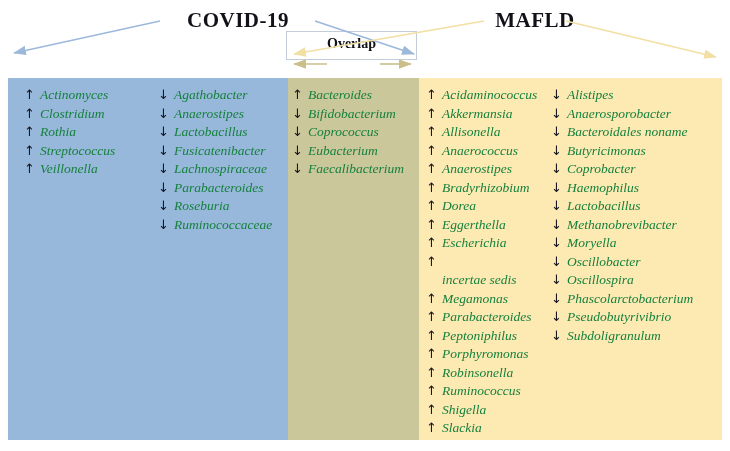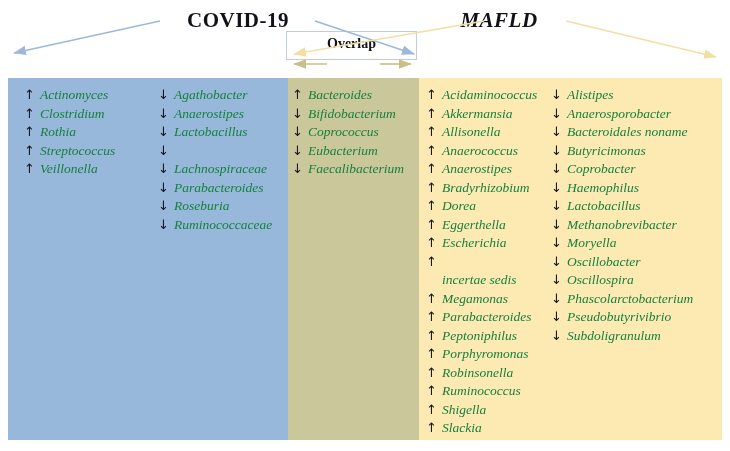--- a/index.html
+++ b/index.html
@@ -10,21 +10,21 @@
     font-family:"Liberation Serif","DejaVu Serif",serif;
     color:var(--text,#1a1a26);
     overflow:hidden;
   }
   .title{
     position:absolute;top:8px;
     font-weight:bold;font-size:21px;letter-spacing:.5px;
     color:#111118;white-space:nowrap;
   }
   .title-covid{left:163px;width:150px;text-align:center;}
-  .title-mafld{left:429px;width:140px;text-align:center;font-style:italic;}
+  .title-mafld{left:465px;width:140px;text-align:center;}
   .connector-svg{position:absolute;left:0;top:0;pointer-events:none;}
   .line-covid{stroke:var(--covid-line);stroke-width:1.6;fill:none;}
   .line-mafld{stroke:var(--mafld-line);stroke-width:1.6;fill:none;}
   .line-overlap{stroke:var(--overlap-arrow);stroke-width:1.6;fill:none;}
   .overlap-box{
     position:absolute;left:286px;top:31px;width:131px;height:29px;
     border:1px solid var(--overlap-box-border);
     background:#ffffff;box-sizing:border-box;
   }
   .overlap-label{
@@ -120,20 +120,21 @@
       <div class="taxon-row">
         <span class="arrow">↓</span>
         <span class="tname">Anaerostipes</span>
       </div>
       <div class="taxon-row">
         <span class="arrow">↓</span>
         <span class="tname">Lactobacillus</span>
       </div>
       <div class="taxon-row">
         <span class="arrow">↓</span>
+        <span class="tname">Fusicatenibacter</span>
       </div>
       <div class="taxon-row">
         <span class="arrow">↓</span>
         <span class="tname">Lachnospiraceae</span>
       </div>
       <div class="taxon-row">
         <span class="arrow">↓</span>
         <span class="tname">Parabacteroides</span>
       </div>
       <div class="taxon-row">

